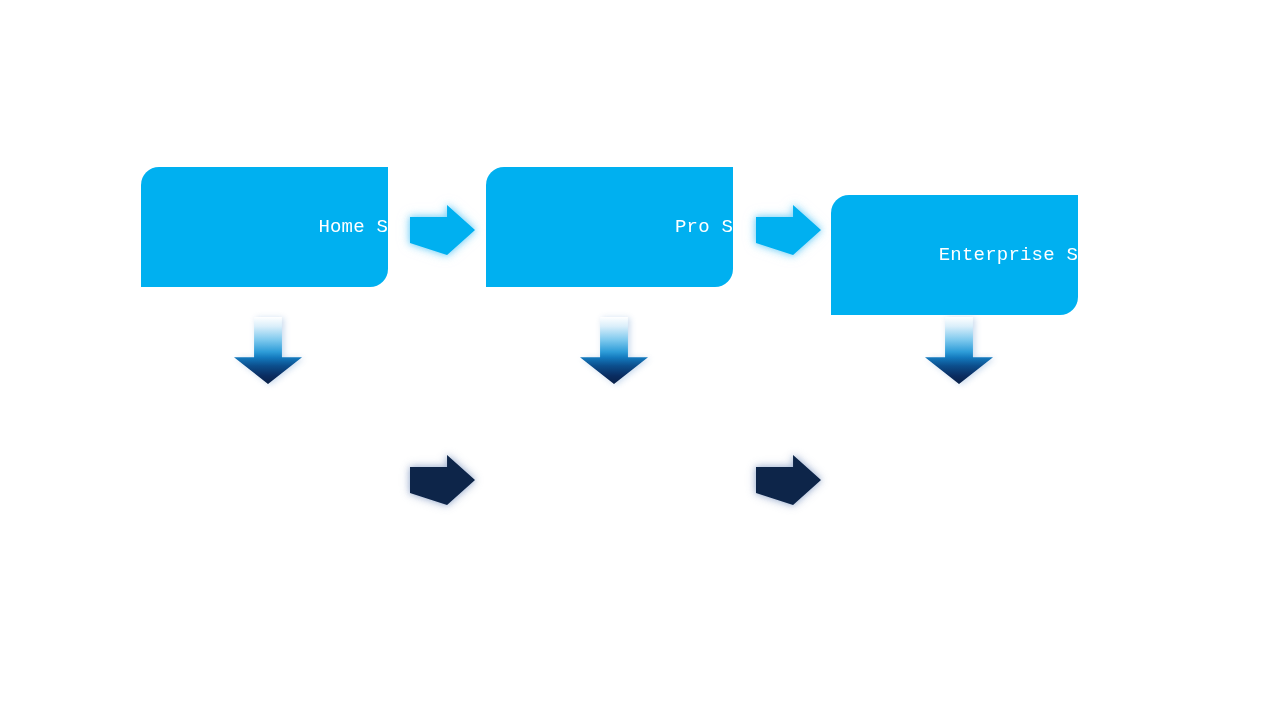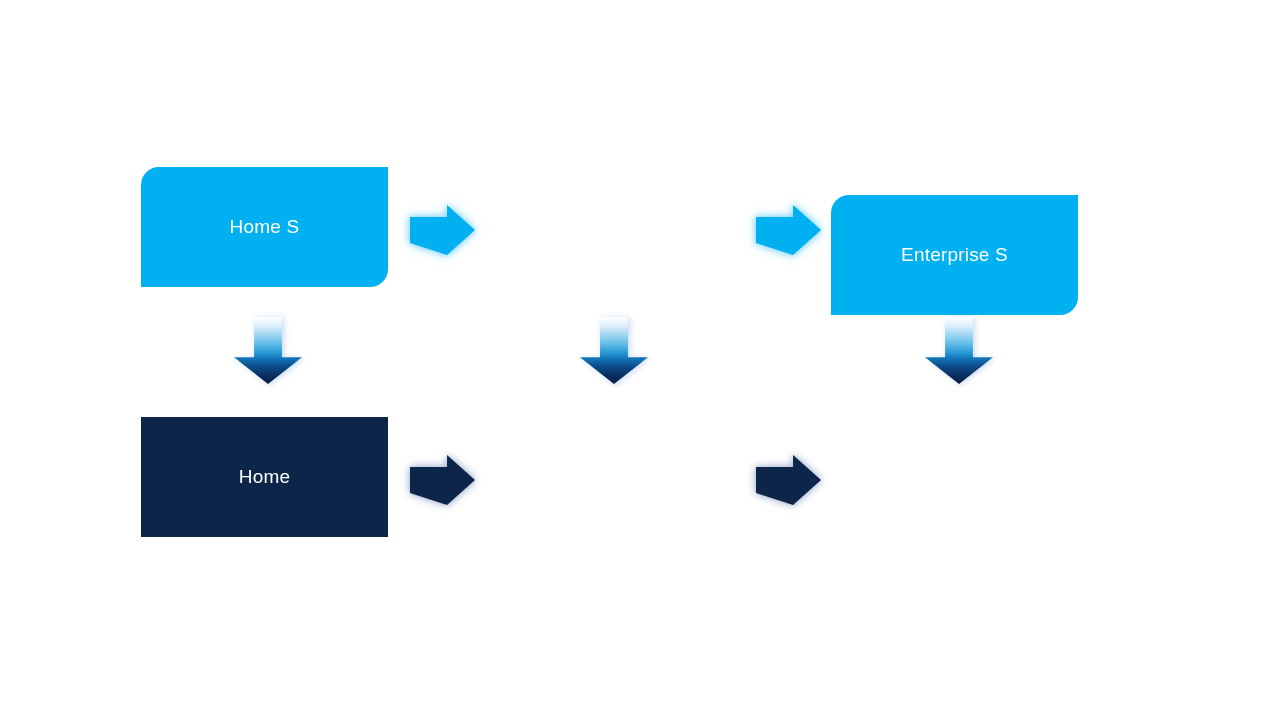--- a/index.html
+++ b/index.html
@@ -14,24 +14,25 @@
     height: 720px;
     background: var(--page-background, #ffffff);
     overflow: hidden;
   }
   .box {
     position: absolute;
     width: 247px;
     height: 120px;
     display: flex;
     align-items: center;
-    justify-content: center;
+    justify-content: flex-end;
     color: var(--label-text, #ffffff);
     font-size: 19px;
     letter-spacing: 0.2px;
+    font-family: Liberation Mono, monospace;
   }
   .box.top {
     background: var(--top-box-fill, #00B0F0);
     border-radius: 18px 0 18px 0;
   }
   .box.bottom {
     background: var(--bottom-box-fill, #0D2549);
   }
   
   .col0 { left: 141px; }
@@ -94,27 +95,27 @@
   }
 </style>
 </head>
 <body>
 
 <div class="stage">
 
   <div class="box top row-top col0">
     <span>Home S</span>
   </div>
+  <div class="box top row-top col1">
+    <span>Pro S</span>
+  </div>
   <div class="box top row-top col2">
     <span>Enterprise S</span>
   </div>
 
-  <div class="box bottom row-bottom col0">
-    <span>Home</span>
-  </div>
 
   <div class="arrow-right-wrap cyan ar-top gap0">
     <div class="arrow-right cyan"></div>
   </div>
   <div class="arrow-right-wrap cyan ar-top gap1">
     <div class="arrow-right cyan"></div>
   </div>
 
   <div class="arrow-right-wrap navy ar-bottom gap0">
     <div class="arrow-right navy"></div>

